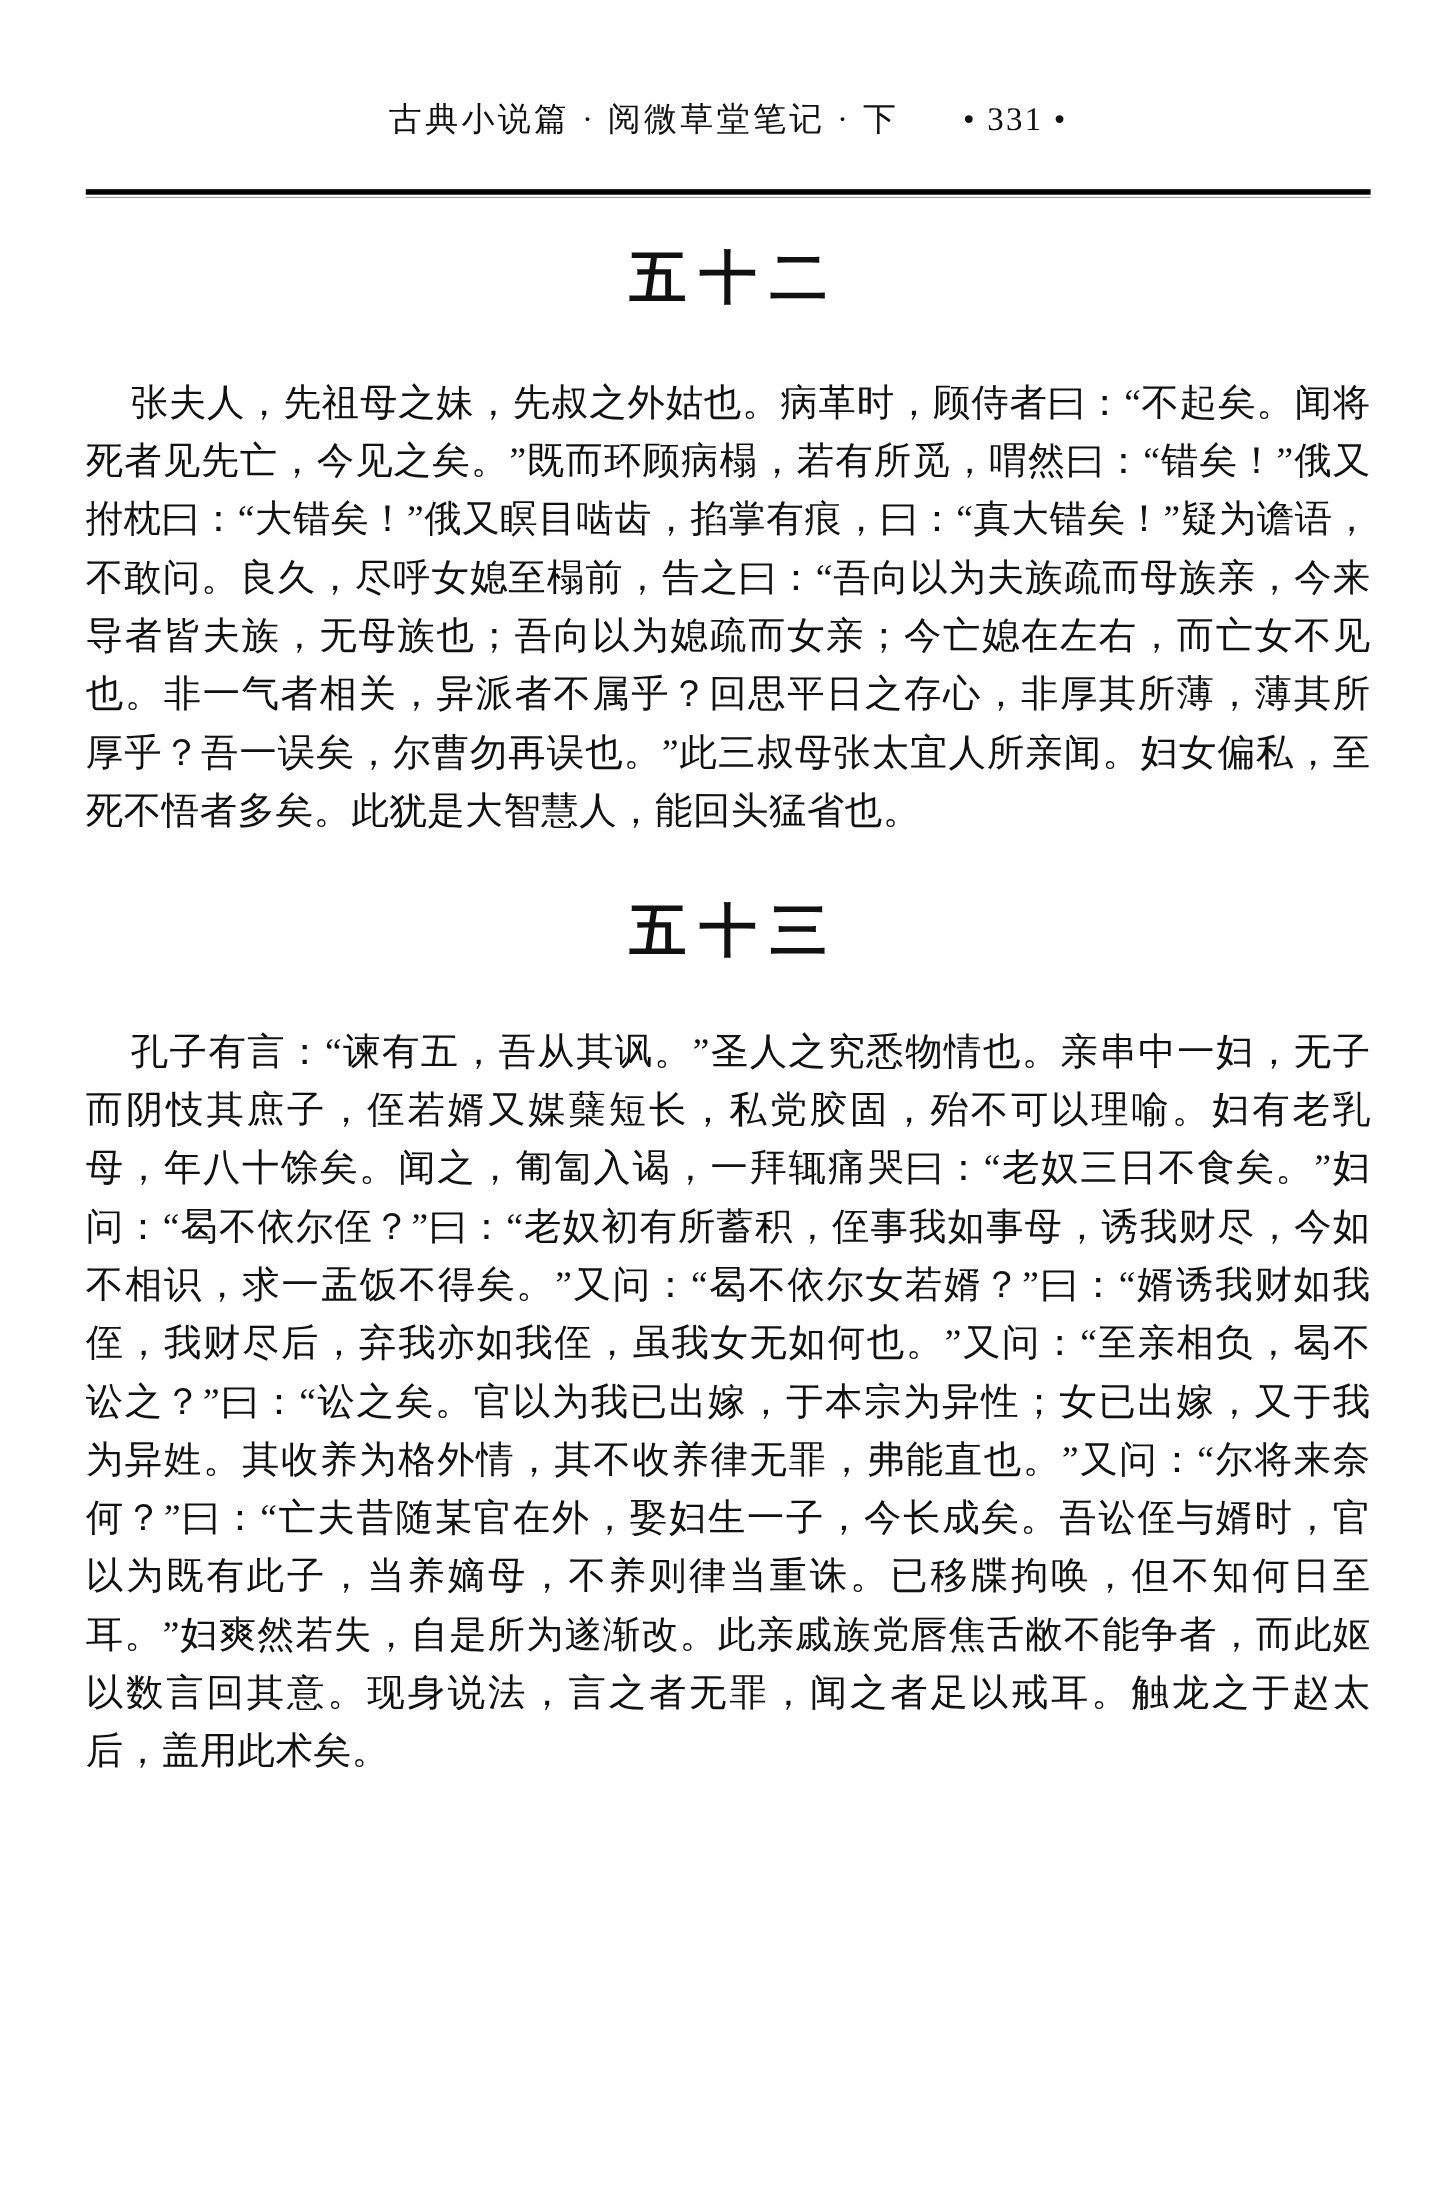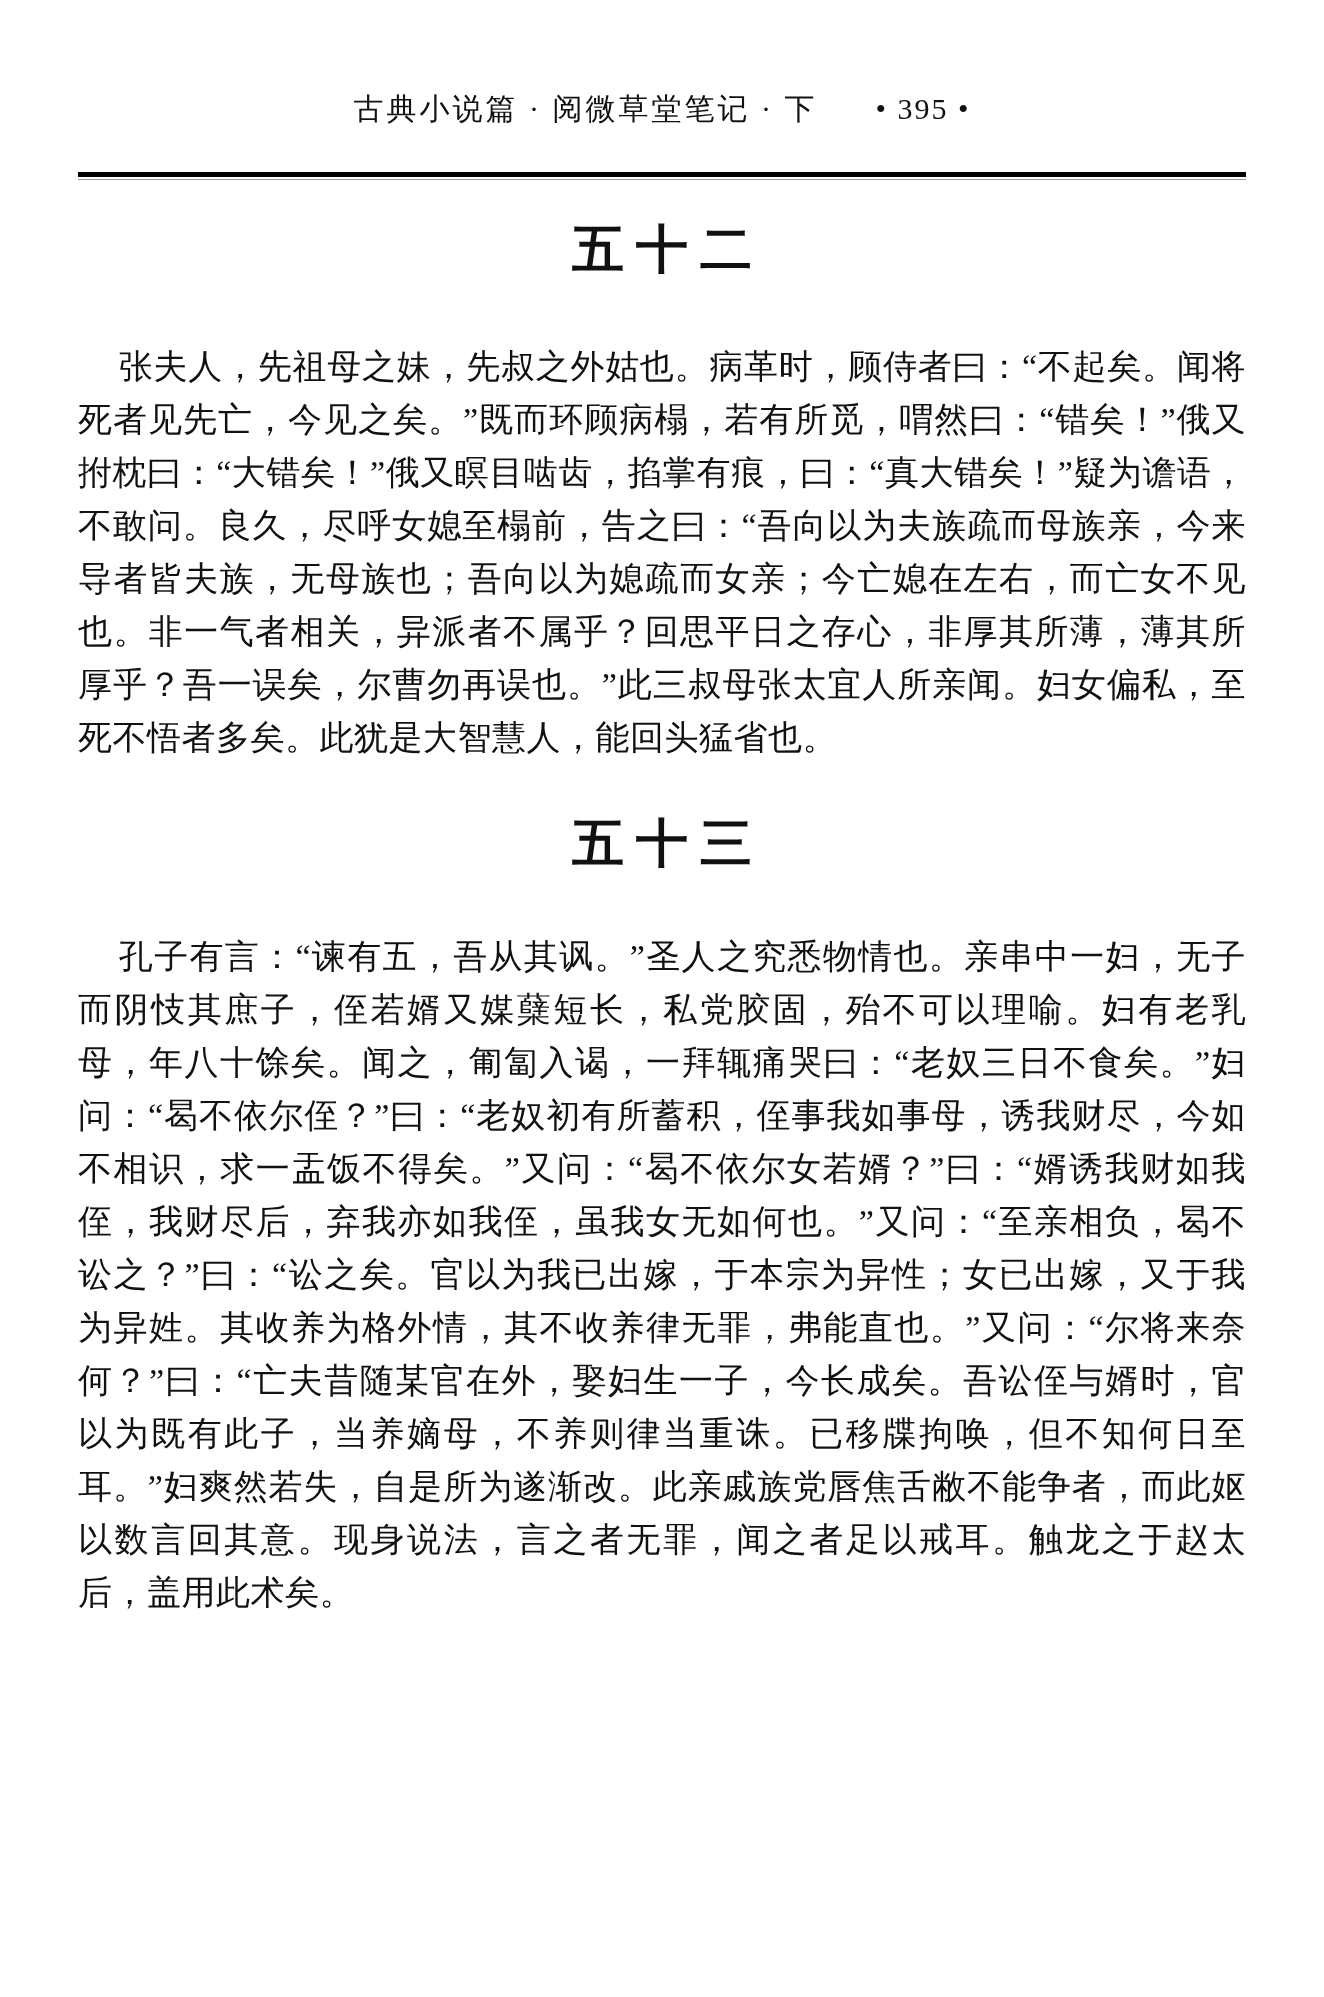--- a/index.html
+++ b/index.html
@@ -66,39 +66,38 @@
     margin-top: 24px;
   }
   .section-heading {
     font-size: 52px;
     line-height: 56px;
     font-weight: bold;
     text-align: center;
     letter-spacing: 12px;
     text-indent: 12px; 
     margin: 0;
-    font-family: Liberation Mono, monospace;
   }
   .heading-52 {
     margin-top: 46px;
     margin-bottom: 58px;
   }
   .heading-53 {
     margin-top: 56px;
     margin-bottom: 54px;
   }
 </style>
 </head>
 <body>
 
 <div class="page">
 
   <div class="running-header">
     <span class="running-title">古典小说篇 · 阅微草堂笔记 · 下</span>
-    <span class="page-number">• 395 •</span>
+    <span class="page-number">• 331 •</span>
   </div>
 
   <div class="header-rule">
     <div class="rule-thick"></div>
     <div class="rule-thin"></div>
   </div>
 
   <div class="content">
 
 

